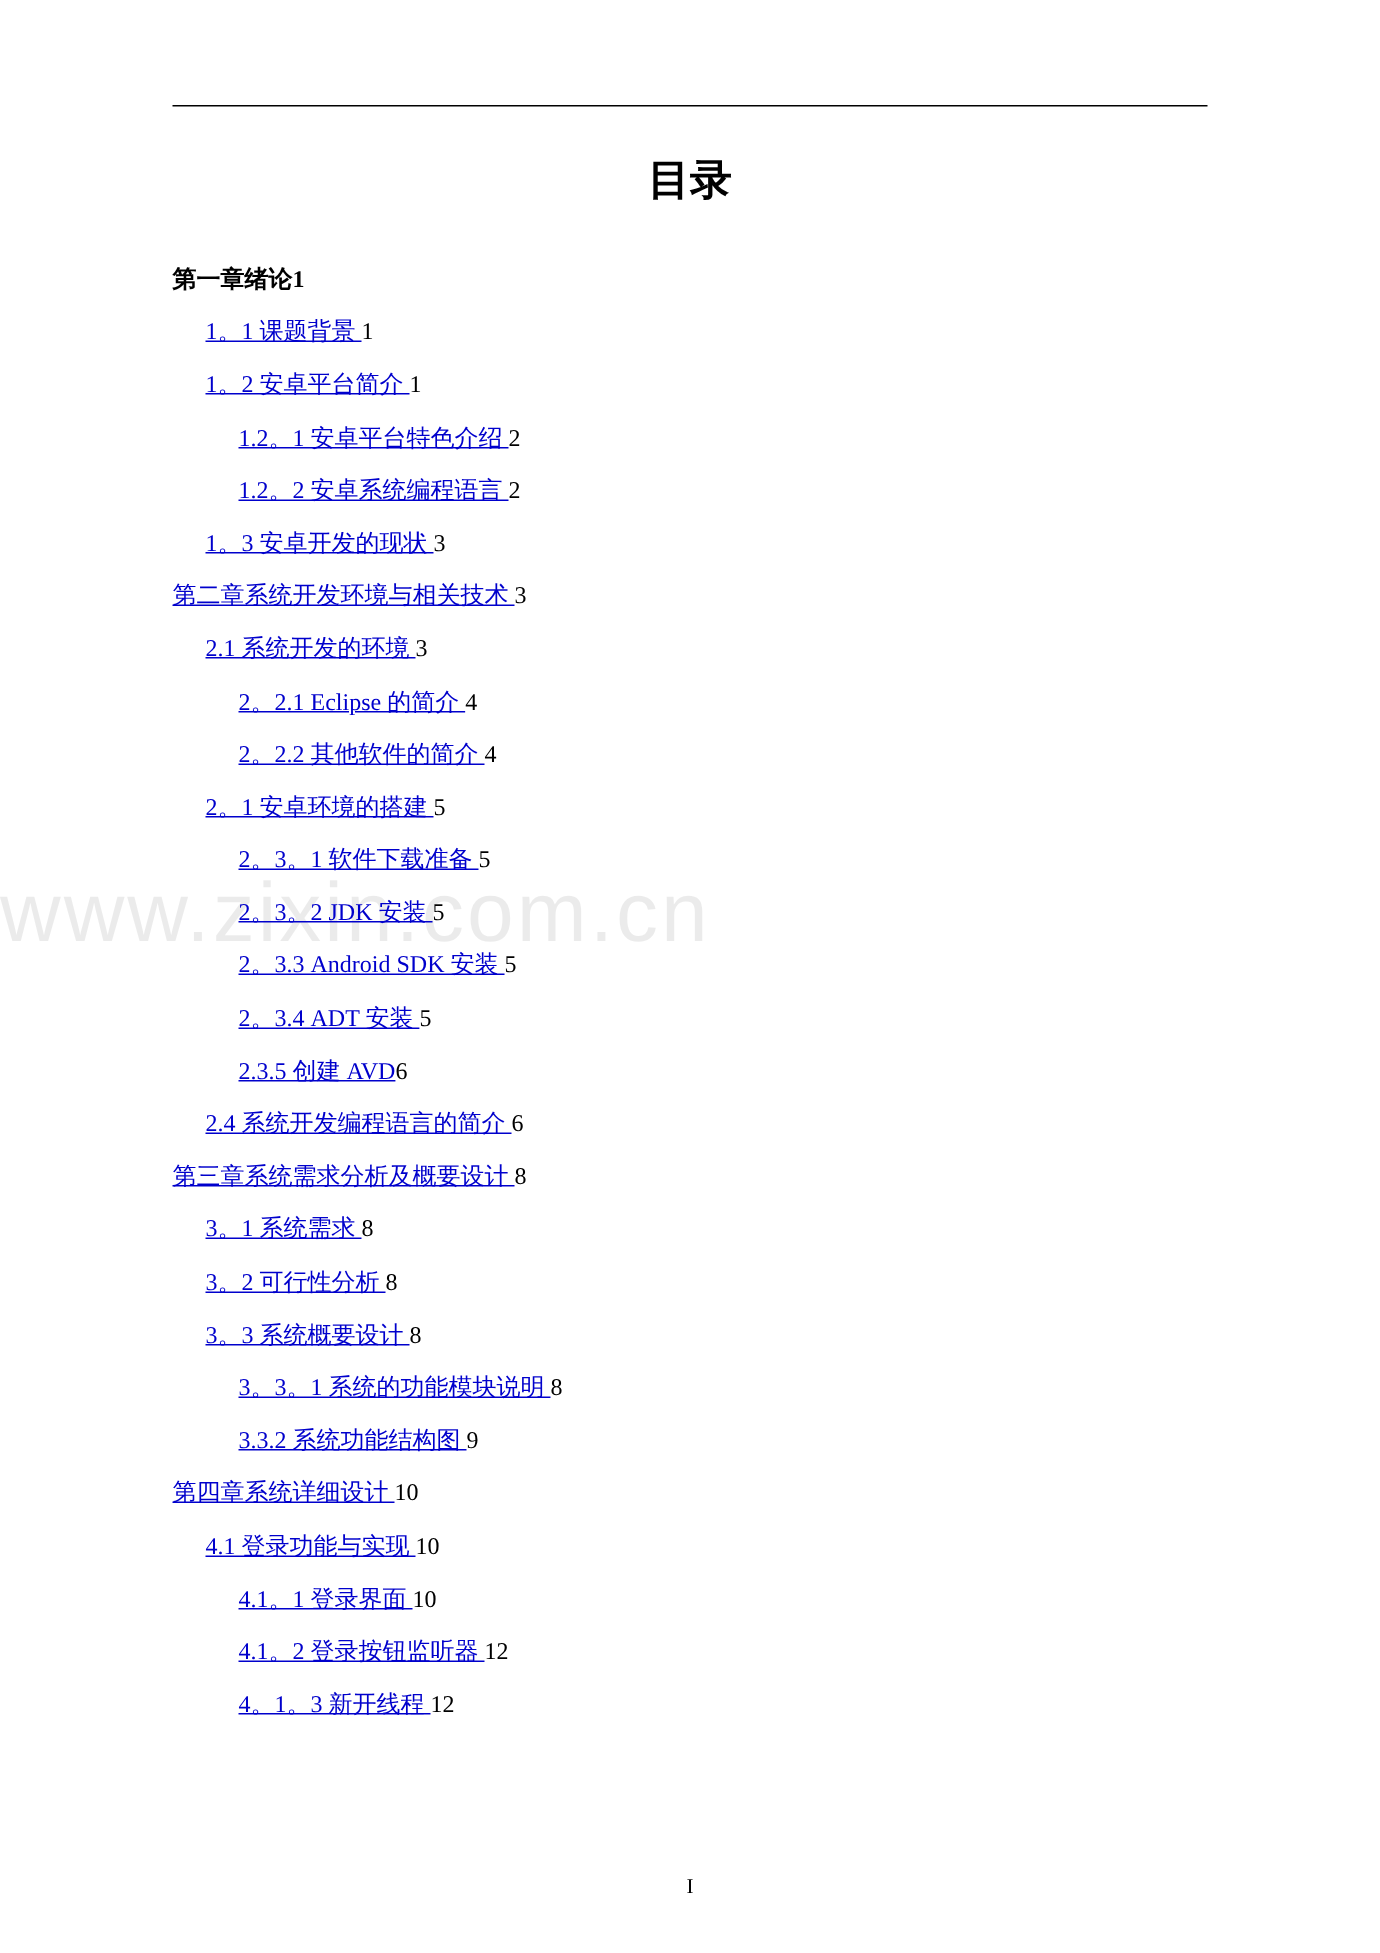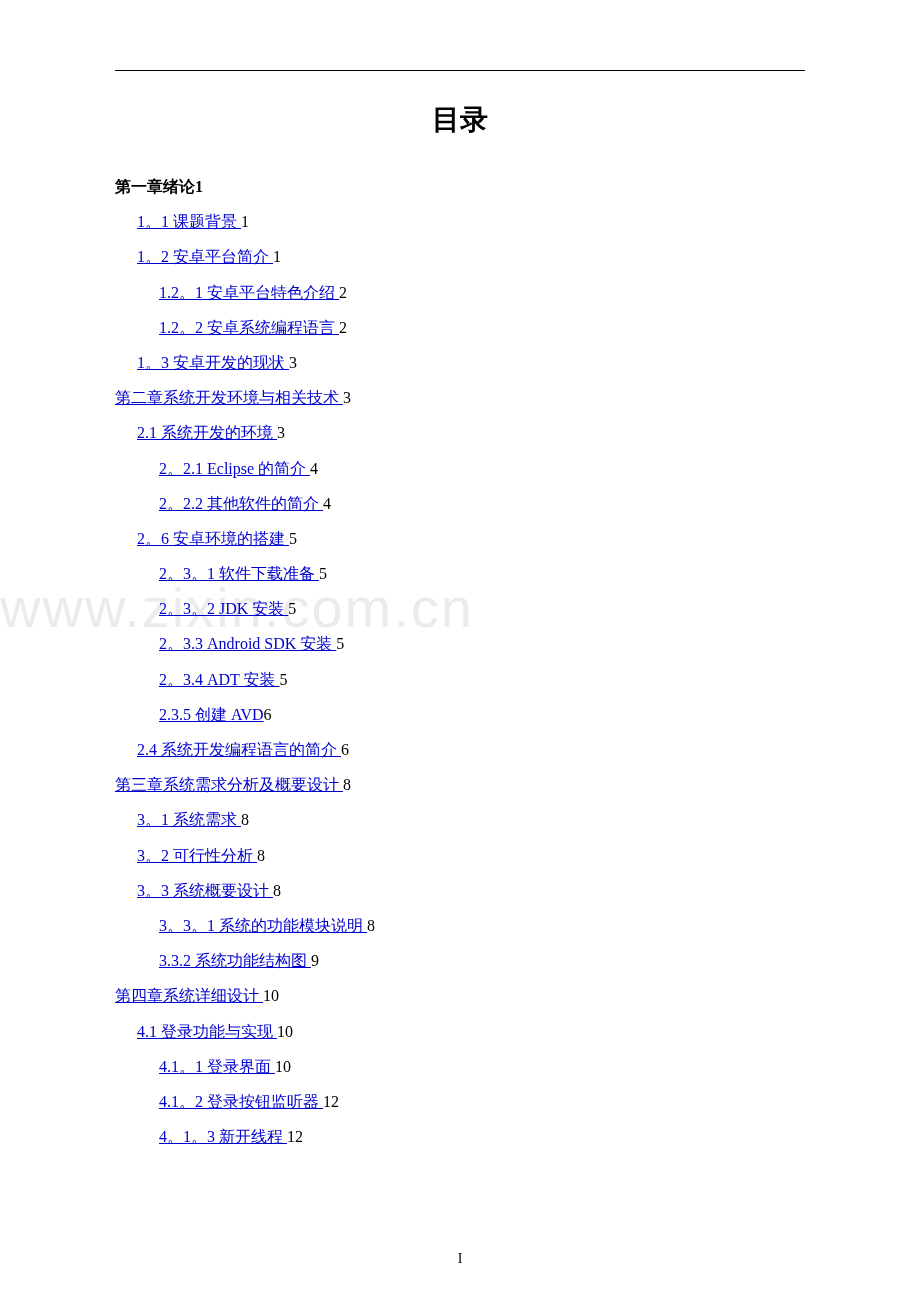--- a/index.html
+++ b/index.html
@@ -82,21 +82,21 @@
         <div class="entry chapter-first"><span>第一章绪论</span><span class="pagenum">1</span></div>
         <div class="entry indent-1"><span class="link">1。1 课题背景 </span><span class="pagenum">1</span></div>
         <div class="entry indent-1"><span class="link">1。2 安卓平台简介 </span><span class="pagenum">1</span></div>
         <div class="entry indent-2"><span class="link">1.2。1 安卓平台特色介绍 </span><span class="pagenum">2</span></div>
         <div class="entry indent-2"><span class="link">1.2。2 安卓系统编程语言 </span><span class="pagenum">2</span></div>
         <div class="entry indent-1"><span class="link">1。3 安卓开发的现状 </span><span class="pagenum">3</span></div>
         <div class="entry"><span class="link">第二章系统开发环境与相关技术 </span><span class="pagenum">3</span></div>
         <div class="entry indent-1"><span class="link">2.1 系统开发的环境 </span><span class="pagenum">3</span></div>
         <div class="entry indent-2"><span class="link">2。2.1 Eclipse 的简介 </span><span class="pagenum">4</span></div>
         <div class="entry indent-2"><span class="link">2。2.2 其他软件的简介 </span><span class="pagenum">4</span></div>
-        <div class="entry indent-1"><span class="link">2。6 安卓环境的搭建 </span><span class="pagenum">5</span></div>
+        <div class="entry indent-1"><span class="link">2。1 安卓环境的搭建 </span><span class="pagenum">5</span></div>
         <div class="entry indent-2"><span class="link">2。3。1 软件下载准备 </span><span class="pagenum">5</span></div>
         <div class="entry indent-2"><span class="link">2。3。2 JDK 安装 </span><span class="pagenum">5</span></div>
         <div class="entry indent-2"><span class="link">2。3.3 Android SDK 安装 </span><span class="pagenum">5</span></div>
         <div class="entry indent-2"><span class="link">2。3.4 ADT 安装 </span><span class="pagenum">5</span></div>
         <div class="entry indent-2"><span class="link">2.3.5 创建 AVD</span><span class="pagenum">6</span></div>
         <div class="entry indent-1"><span class="link">2.4 系统开发编程语言的简介 </span><span class="pagenum">6</span></div>
         <div class="entry"><span class="link">第三章系统需求分析及概要设计 </span><span class="pagenum">8</span></div>
         <div class="entry indent-1"><span class="link">3。1 系统需求 </span><span class="pagenum">8</span></div>
         <div class="entry indent-1"><span class="link">3。2 可行性分析 </span><span class="pagenum">8</span></div>
         <div class="entry indent-1"><span class="link">3。3 系统概要设计 </span><span class="pagenum">8</span></div>

